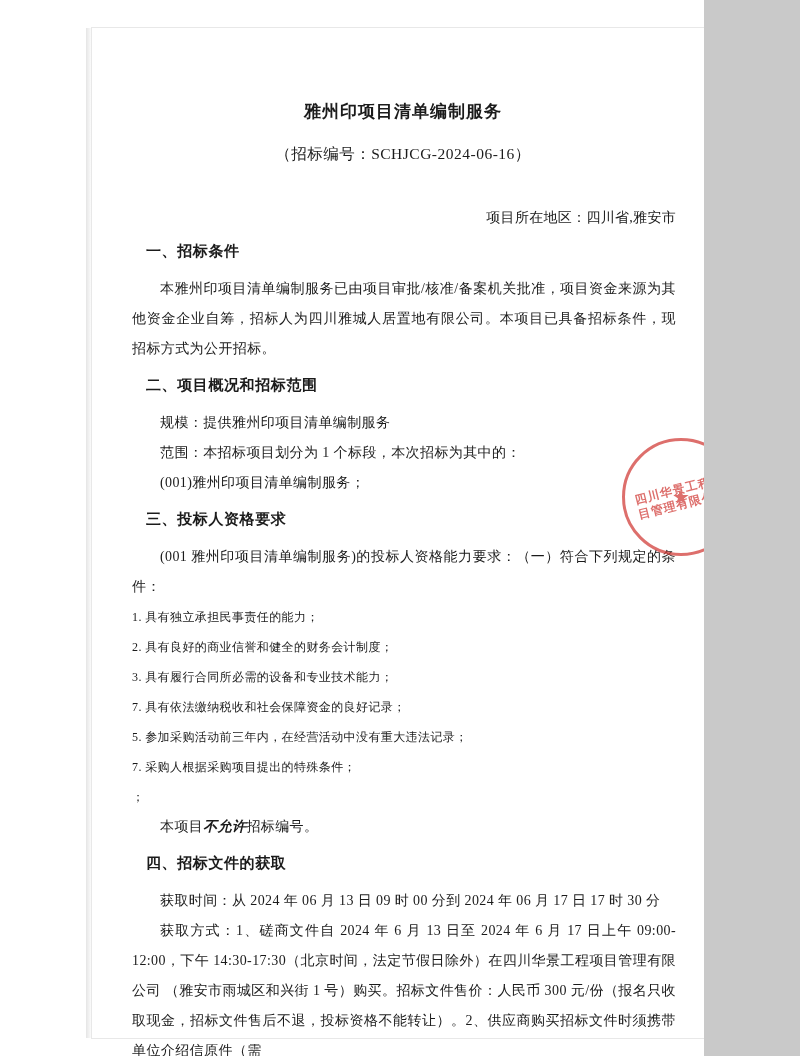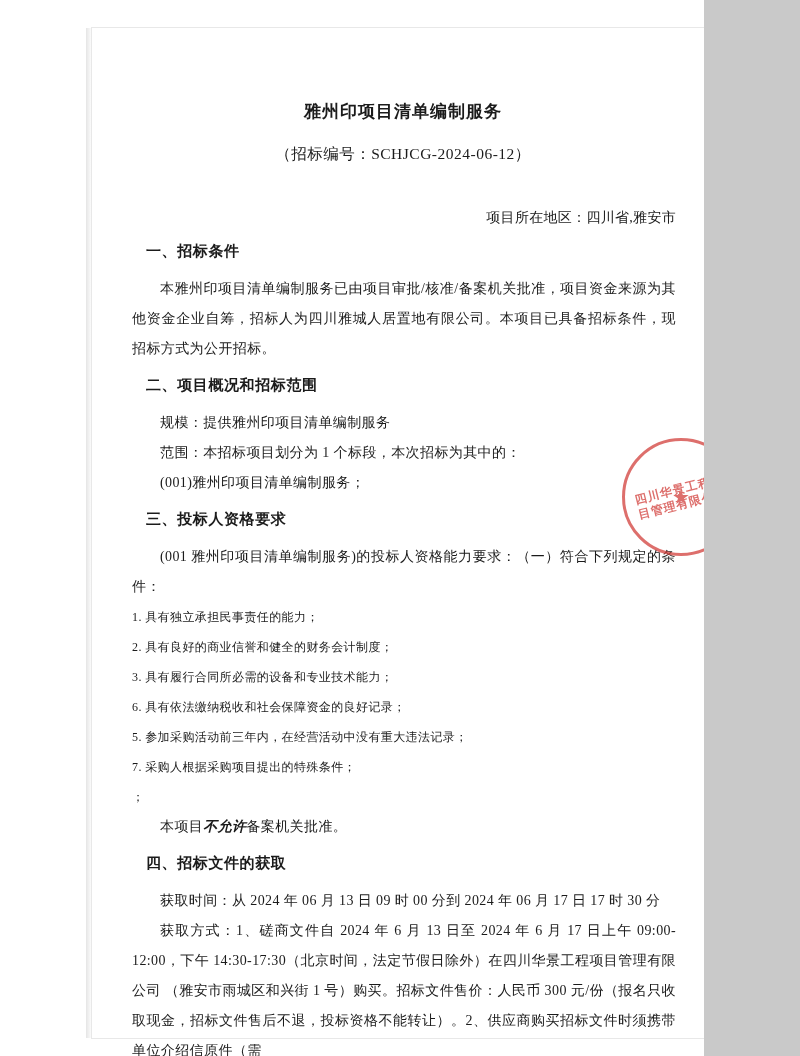--- a/index.html
+++ b/index.html
@@ -139,21 +139,21 @@
 </head>
 <body>
 
 <div class="page">
   <div class="page-shadow-left"></div>
   <div class="page-shadow-right"></div>
 
   <div class="paper">
 
     <div class="doc-title">雅州印项目清单编制服务</div>
-    <div class="doc-subtitle">（招标编号：SCHJCG-2024-06-12）</div>
+    <div class="doc-subtitle">（招标编号：SCHJCG-2024-06-16）</div>
 
     <div class="body-wrap">
 
       <div class="line-location">项目所在地区：四川省,雅安市</div>
 
       <div class="sec-block">
         <div class="sec-heading">一、招标条件</div>
         <p class="para">本雅州印项目清单编制服务已由项目审批/核准/备案机关批准，项目资金来源为其他资金企业自筹，招标人为四川雅城人居置地有限公司。本项目已具备招标条件，现招标方式为公开招标。</p>
       </div>
 
@@ -163,25 +163,25 @@
         <p class="para tight">范围：本招标项目划分为 1 个标段，本次招标为其中的：</p>
         <p class="para tight">(001)雅州印项目清单编制服务；</p>
       </div>
 
       <div class="sec-block">
         <div class="sec-heading gap-after-heading">三、投标人资格要求</div>
         <p class="para tight">(001 雅州印项目清单编制服务)的投标人资格能力要求：（一）符合下列规定的条件：</p>
         <p class="item">1. 具有独立承担民事责任的能力；</p>
         <p class="item">2. 具有良好的商业信誉和健全的财务会计制度；</p>
         <p class="item">3. 具有履行合同所必需的设备和专业技术能力；</p>
-        <p class="item">6. 具有依法缴纳税收和社会保障资金的良好记录；</p>
+        <p class="item">7. 具有依法缴纳税收和社会保障资金的良好记录；</p>
         <p class="item">5. 参加采购活动前三年内，在经营活动中没有重大违法记录；</p>
         <p class="item">7. 采购人根据采购项目提出的特殊条件；</p>
         <p class="item">；</p>
-        <p class="para tight"><span>本项目</span><span class="italic-em">不允许</span><span>备案机关批准。</span></p>
+        <p class="para tight"><span>本项目</span><span class="italic-em">不允许</span><span>招标编号。</span></p>
       </div>
 
       <div class="sec-block">
         <div class="sec-heading gap-after-heading">四、招标文件的获取</div>
         <p class="para tight">获取时间：从 2024 年 06 月 13 日 09 时 00 分到 2024 年 06 月 17 日 17 时 30 分</p>
         <p class="para tight">获取方式：1、磋商文件自 2024 年 6 月  13 日至 2024 年 6 月 17 日上午 09:00-12:00，下午 14:30-17:30（北京时间，法定节假日除外）在四川华景工程项目管理有限公司 （雅安市雨城区和兴街 1 号）购买。招标文件售价：人民币 300 元/份（报名只收取现金，招标文件售后不退，投标资格不能转让）。2、供应商购买招标文件时须携带 单位介绍信原件（需</p>
       </div>
 
     </div>
 

